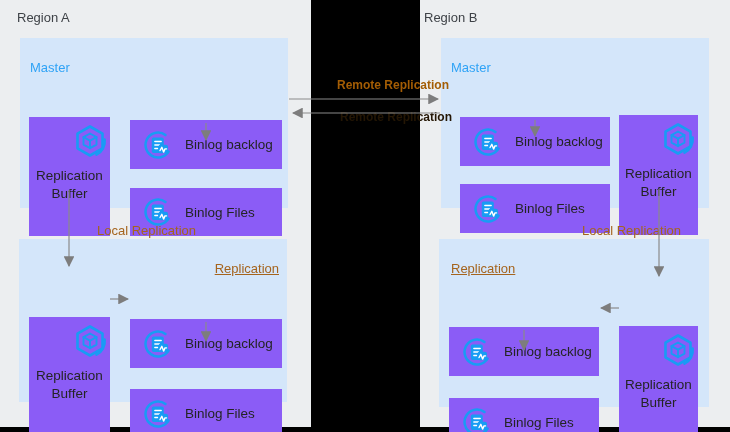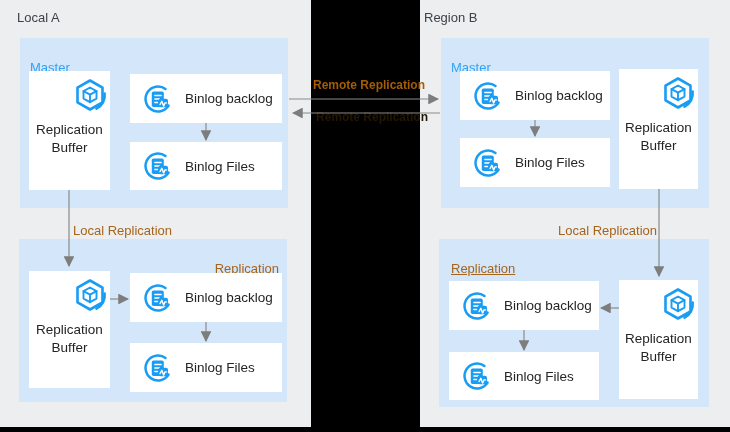--- a/index.html
+++ b/index.html
@@ -5,42 +5,42 @@
   html,body{margin:0;padding:0;background:#ECEEF0;}
   .canvas{position:relative;width:730px;height:432px;background:#ECEEF0;
           font-family:"Liberation Sans",sans-serif;overflow:hidden;}
   .black-band{position:absolute;left:311px;top:0;width:109px;height:432px;background:#000;}
   .black-bottom{position:absolute;left:0;top:427px;width:730px;height:5px;background:#000;}
   .region-label{position:absolute;font-size:13px;color:#3E4247;white-space:nowrap;}
   .panel{position:absolute;background:#D4E6FA;}
   .panel-label{position:absolute;top:22px;font-size:13px;white-space:nowrap;}
   .panel-label.blue{color:#2FA3F6;left:10px;}
   .panel-label.orange{color:#A5641D;text-decoration:underline;}
-  .node{position:absolute;background:#ffffff;box-sizing:border-box;}
+  .node{position:absolute;background:#8b5cf6;box-sizing:border-box;margin-top:46px;}
   .node.col{display:flex;flex-direction:column;align-items:flex-end;padding-top:4px;}
   .node.row{display:flex;align-items:center;padding-left:12px;gap:11px;}
   .nlabel{font-size:13.5px;color:#242424;}
   .node.col .nlabel{margin-top:6px;text-align:center;line-height:1.35;}
   .icon40{width:40px;height:40px;flex:0 0 auto;}
   .icon32{width:32px;height:32px;flex:0 0 auto;}
-  .conn-label{position:absolute;font-size:13px;color:#A5641D;white-space:nowrap;}
+  .conn-label{position:absolute;font-size:13px;color:#A5641D;white-space:nowrap;margin-left:24px;}
   .conn-label.bold{font-weight:bold;font-size:12px;color:#A45D04;}
   .conn-label.hidden-on-black{font-weight:bold;font-size:12px;color:#241604;}
   .arrows{position:absolute;left:0;top:0;pointer-events:none;}
   .defs-hidden{position:absolute;width:0;height:0;overflow:hidden;}
 </style>
 </head>
 <body>
 
 <div class="canvas">
 
   <div class="black-band"></div>
   <div class="black-bottom"></div>
 
-  <div class="region-label" style="left:17px;top:10px">Local A</div>
+  <div class="region-label" style="left:17px;top:10px">Region A</div>
   <div class="region-label" style="left:424px;top:10px">Region B</div>
 
   <div class="panel" style="left:20px;top:38px;width:268px;height:170px">
     <div class="panel-label blue">Master</div>
     <div class="node col" style="left:9px;top:33px;width:81px;height:119px">
       <svg class="icon40" viewBox="0 0 40 40">
           <use href="#ic-buffer"></use>
         </svg>
       <div class="nlabel">Replication Buffer</div>
     </div>

